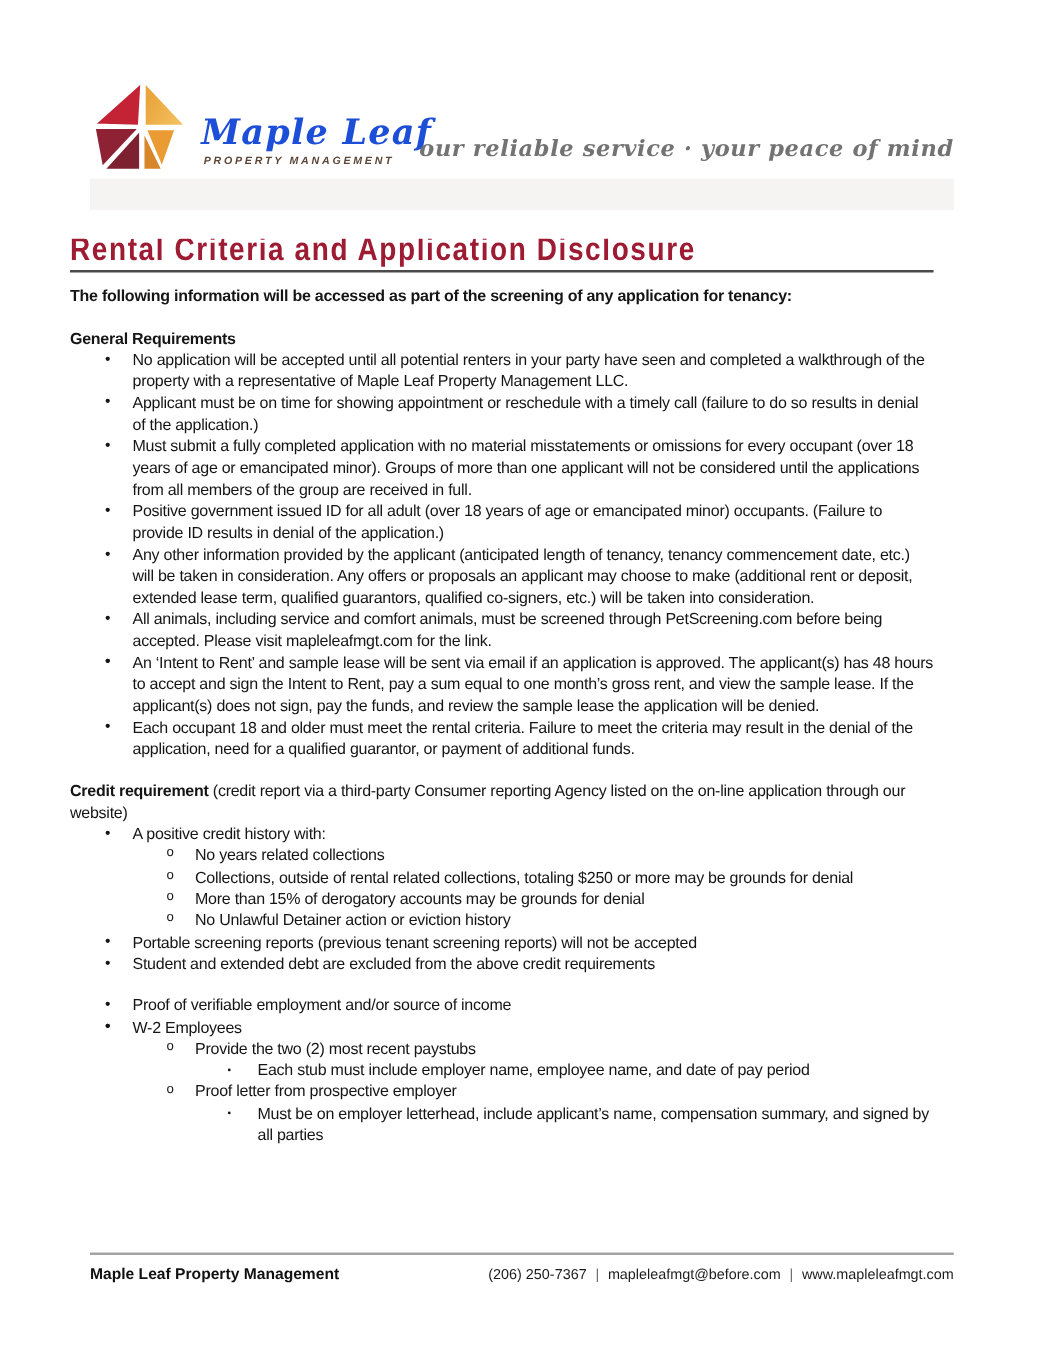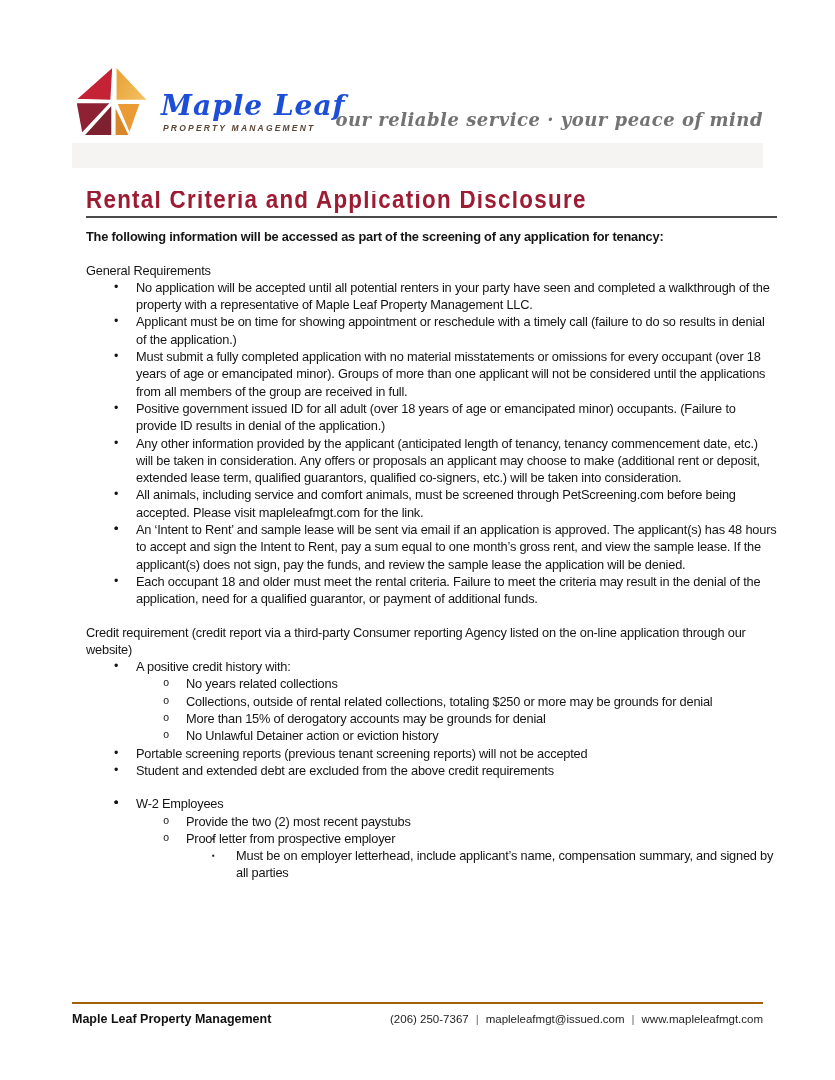--- a/index.html
+++ b/index.html
@@ -27,45 +27,45 @@
     color:#5d4636;margin-top:3px;padding-left:2px;font-style:italic;
   }
   .tagline{
     position:absolute;right:0;bottom:13px;
     font-family:"DejaVu Serif", serif;
     font-style:italic;font-weight:bold;
     font-size:18px;color:#737373;letter-spacing:0.5px;
   }
   .band{position:absolute;top:143px;left:72px;width:691px;height:25px;background:#f5f4f3;}
   
-  .doc{position:absolute;top:191px;left:86px;width:691px;height:806px;overflow:hidden;}
+  .doc{position:absolute;top:191px;left:56px;width:691px;height:806px;overflow:hidden;}
   .doc-title{
     margin:0;
     font-size:26px;font-weight:bold;color:#9e1c33;
     letter-spacing:1.5px;white-space:nowrap;
     transform:scaleX(0.86);transform-origin:0 50%;
   }
   .title-rule{border:none;border-top:2px solid #4a4a4a;margin:8px 0 0 0;}
   .body-text{font-size:12.8px;line-height:17.3px;letter-spacing:-0.2px;}
   .intro{margin:10px 0 0 0;font-weight:bold;}
   .section{margin-top:16px;}
   .sec-heading{font-weight:normal;}
-  .b{font-weight:normal;}
+  .b{font-weight:bold;}
   .li{position:relative;}
   .lv1{padding-left:50px;}
   .lv2{padding-left:100px;}
   .lv3{padding-left:150px;}
   .marker{position:absolute;top:0;}
   .m1{left:28px;font-size:12.5px;}
   .m2{left:77px;font-family:"Liberation Mono", monospace;font-size:10.5px;}
   .m3{left:126px;font-size:8px;}
   
   .footer{
     position:absolute;top:1002px;left:72px;width:691px;
-    border-top:2px solid #a16207;padding-top:8px;
+    border-top:2px solid #a3a3a3;padding-top:8px;
     display:flex;justify-content:space-between;align-items:baseline;
   }
   .footer-company{font-weight:bold;font-size:12.5px;color:#111;}
   .footer-contact{font-size:11.5px;color:#1c1c1c;}
   .footer-sep{color:#6b6b6b;padding:0 7px;}
 </style>
 </head>
 <body>
 
 <div class="page">
@@ -121,31 +121,31 @@
           <div class="sec-heading"><span class="b">Credit requirement</span><span> (credit report via a third-party Consumer reporting Agency listed on the on-line application through our website)</span></div>
           <div class="li lv1"><span class="marker m1">•</span><span>A positive credit history with:</span></div>
           <div class="li lv2"><span class="marker m2">o</span><span>No years related collections</span></div>
           <div class="li lv2"><span class="marker m2">o</span><span>Collections, outside of rental related collections, totaling $250 or more may be grounds for denial</span></div>
           <div class="li lv2"><span class="marker m2">o</span><span>More than 15% of derogatory accounts may be grounds for denial</span></div>
           <div class="li lv2"><span class="marker m2">o</span><span>No Unlawful Detainer action or eviction history</span></div>
           <div class="li lv1"><span class="marker m1">•</span><span>Portable screening reports (previous tenant screening reports) will not be accepted</span></div>
           <div class="li lv1"><span class="marker m1">•</span><span>Student and extended debt are excluded from the above credit requirements</span></div>
         </div>
         <div class="section">
-          <div class="li lv1"><span class="marker m1">•</span></div>
+          <div class="li lv1"><span class="marker m1">•</span><span>Proof of verifiable employment and/or source of income</span></div>
           <div class="li lv1"><span class="marker m1">•</span></div>
           <div class="li lv1"><span class="marker m1">•</span><span>W-2 Employees</span></div>
           <div class="li lv2"><span class="marker m2">o</span><span>Provide the two (2) most recent paystubs</span></div>
-          <div class="li lv3"><span class="marker m3">▪</span></div>
+          <div class="li lv3"><span class="marker m3">▪</span><span>Each stub must include employer name, employee name, and date of pay period</span></div>
           <div class="li lv2"><span class="marker m2">o</span><span>Proof letter from prospective employer</span></div>
           <div class="li lv3"><span class="marker m3">▪</span><span>Must be on employer letterhead, include applicant’s name, compensation summary, and signed by all parties</span></div>
         </div>
       </div>
   </div>
 
   <div class="footer">
     <div class="footer-company">Maple Leaf Property Management</div>
     <div class="footer-contact">
-      <span>(206) 250-7367</span><span class="footer-sep">|</span><span>mapleleafmgt@issued.com</span><span class="footer-sep">|</span><span>www.mapleleafmgt.com</span>
+      <span>(206) 250-7367</span><span class="footer-sep">|</span><span>mapleleafmgt@before.com</span><span class="footer-sep">|</span><span>www.mapleleafmgt.com</span>
     </div>
   </div>
 
 </div>
 
 </body></html>

